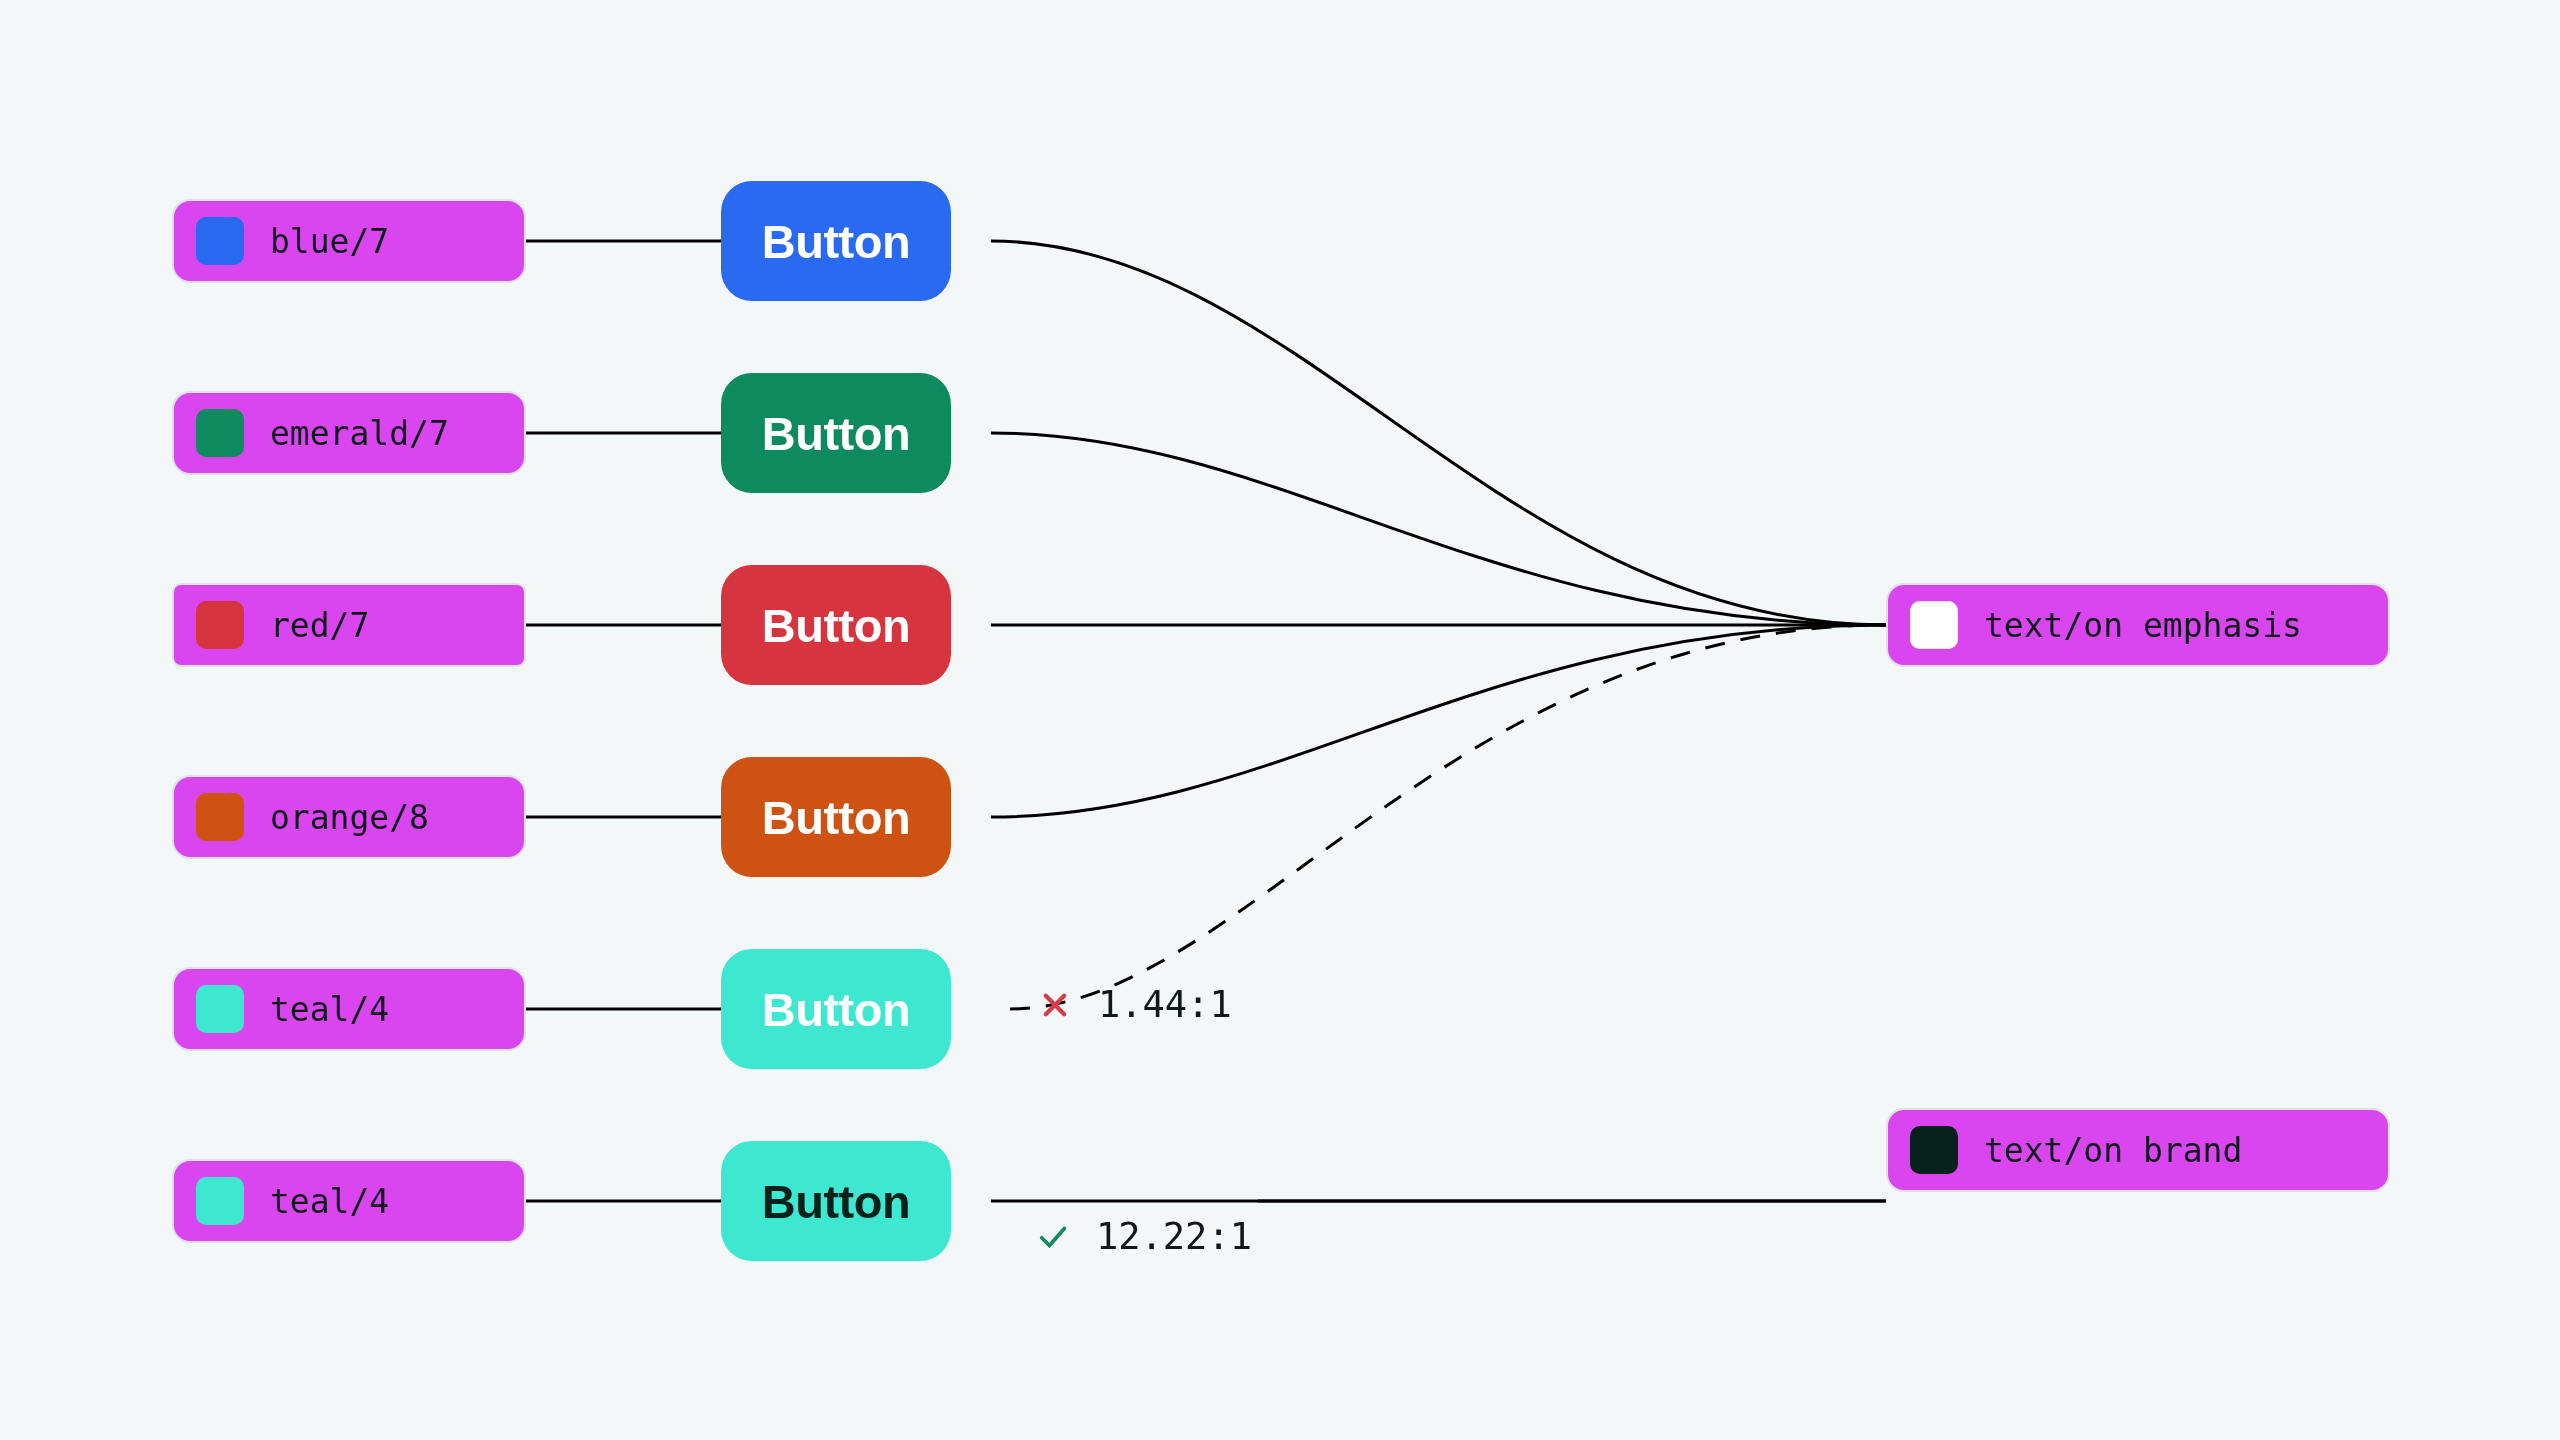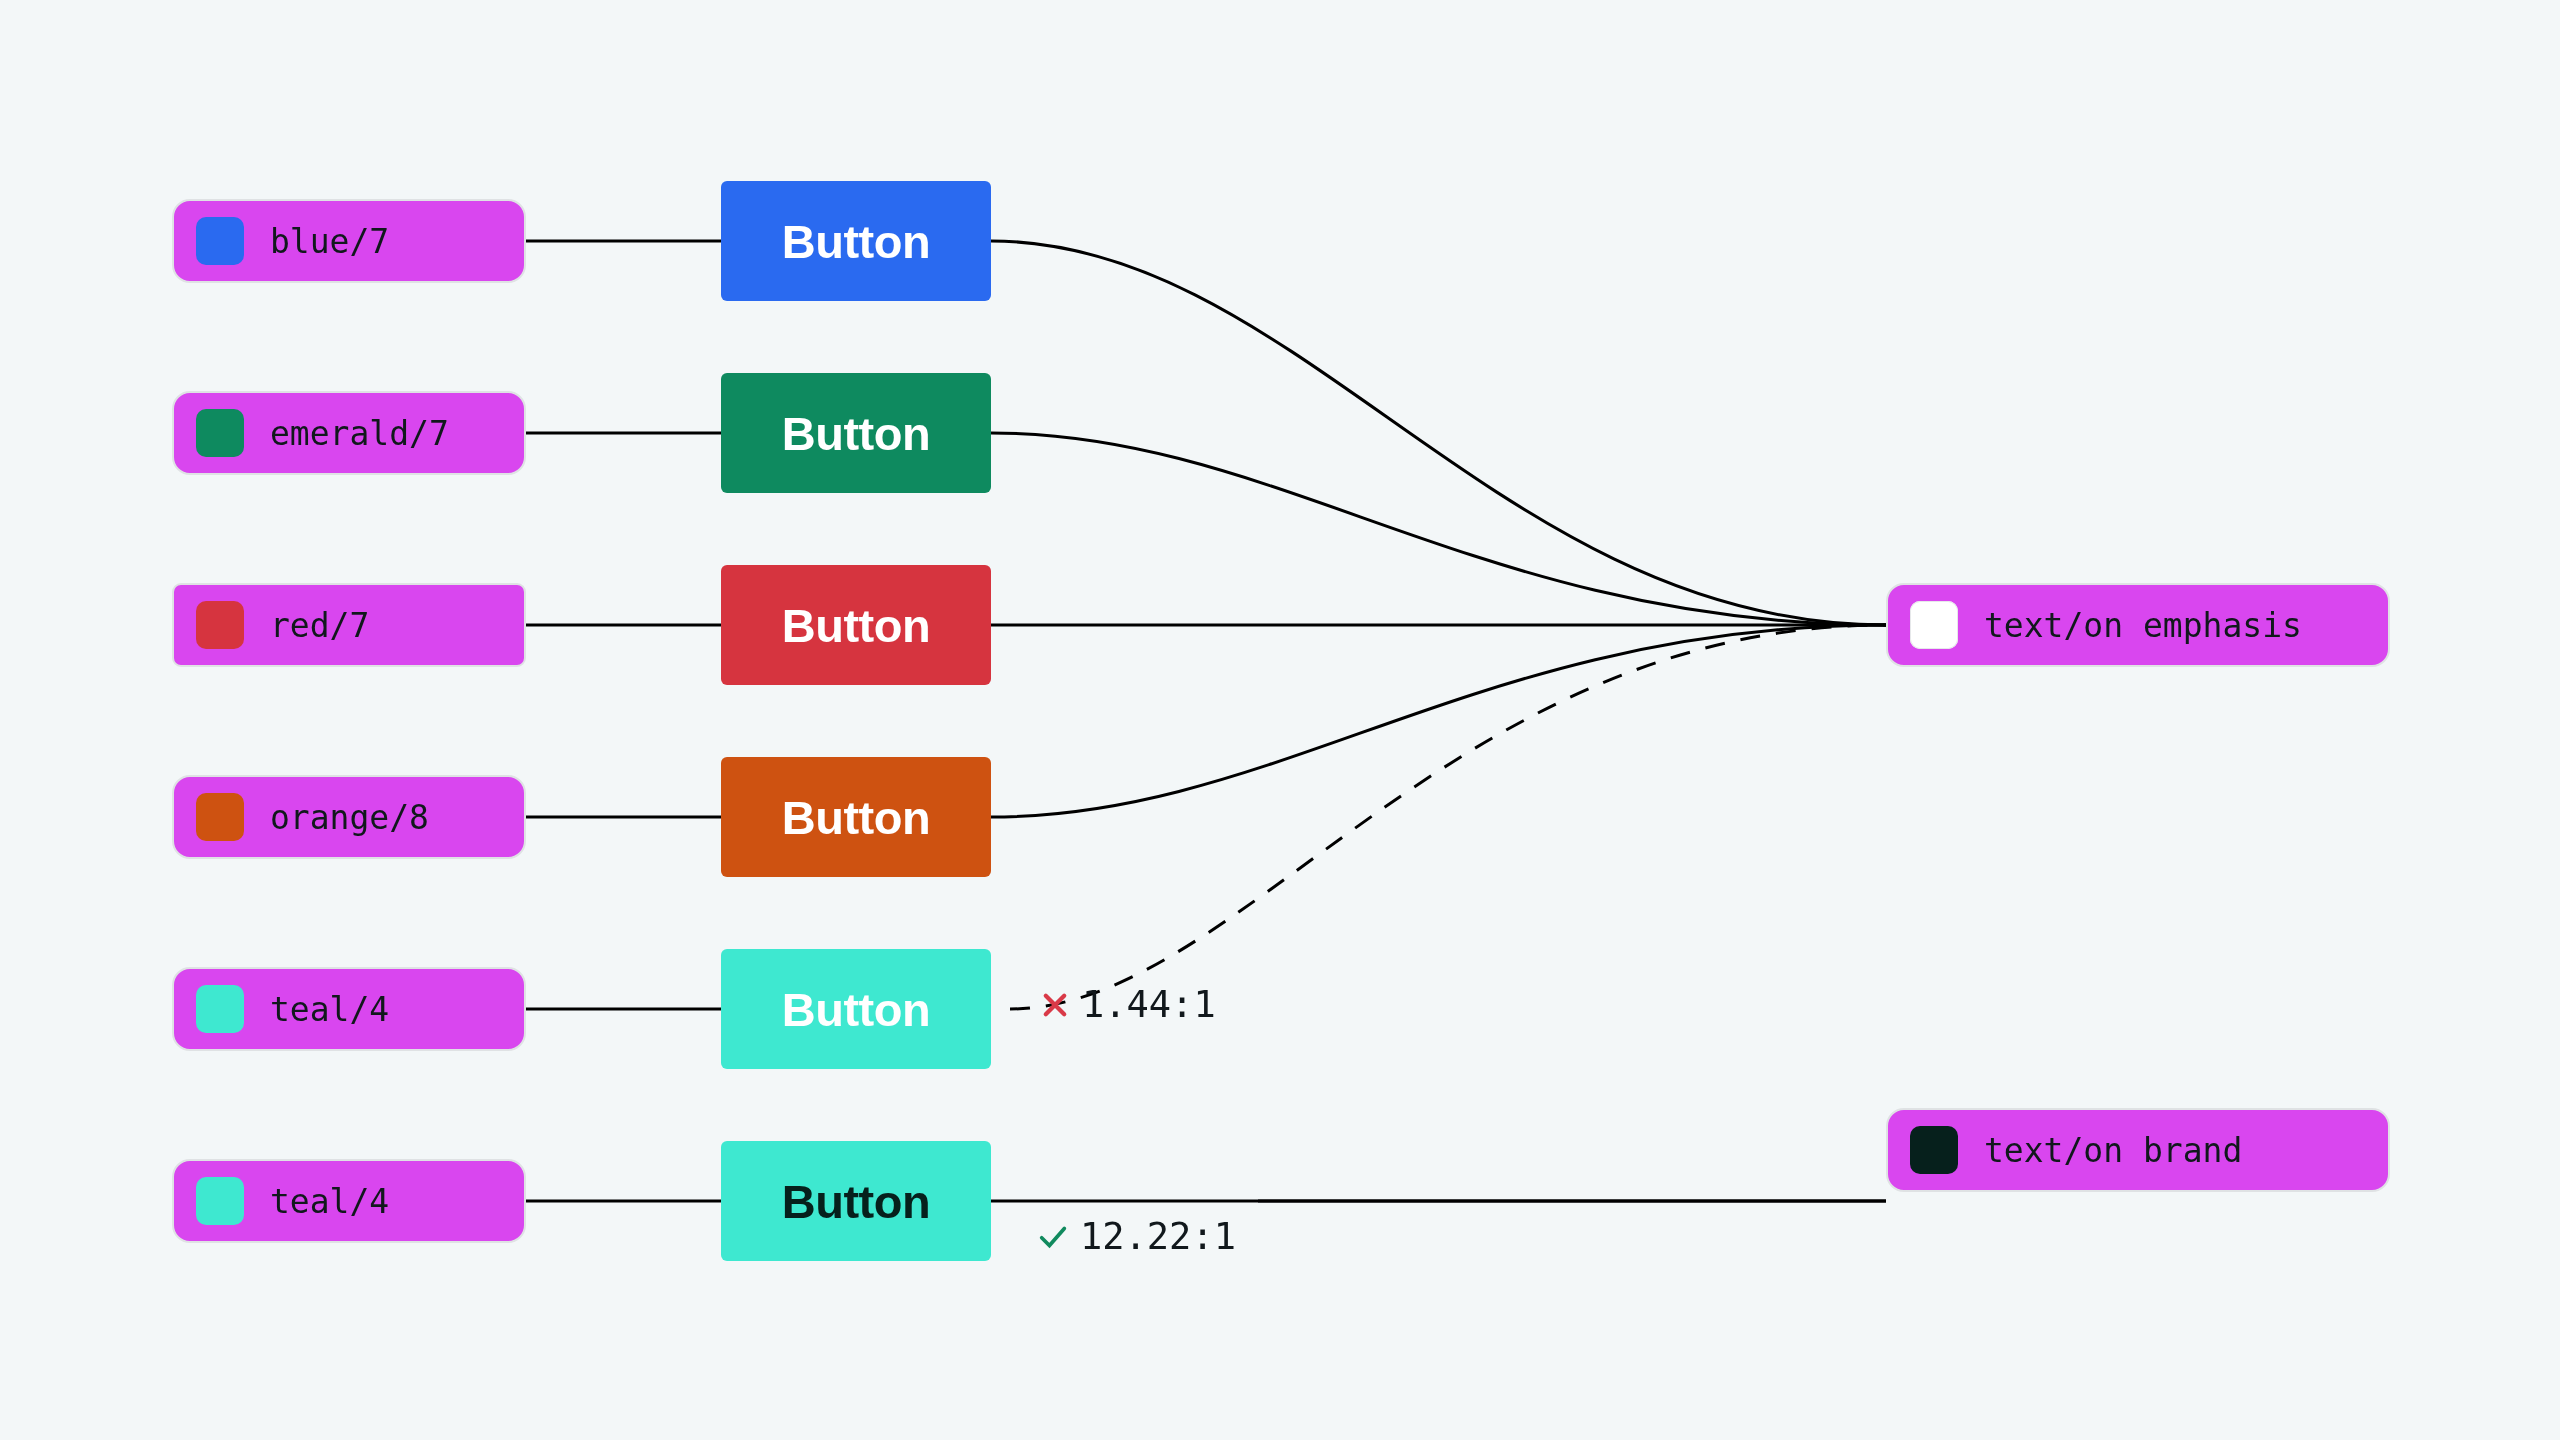--- a/index.html
+++ b/index.html
@@ -50,40 +50,40 @@
     white-space: nowrap;
   }
   .chip.left  { left: 172px; width: 354px; }
   .chip.right { left: 1886px; width: 504px; }
 
   
   .btn {
     position: absolute;
     box-sizing: border-box;
     left: 721px;
-    width: 270px;
+    width: 230px;
     height: 120px;
-    border-radius: 6px;
+    border-radius: 31px;
     display: flex;
     align-items: center;
     justify-content: center;
     font-family: "Liberation Sans", sans-serif;
     font-size: 47px;
     font-weight: 700;
     letter-spacing: -0.5px;
     border: none;
     padding: 0;
   }
 
   
   .badge {
     position: absolute;
     display: flex;
     align-items: center;
-    gap: 10px;
+    gap: 26px;
     white-space: nowrap;
     text-align: right;
   }
   .badge .ratio {
     font-family: "DejaVu Sans Mono", monospace;
     font-size: 37px;
     color: #11181c;
   }
   .badge svg { display: block; }
 </style>

